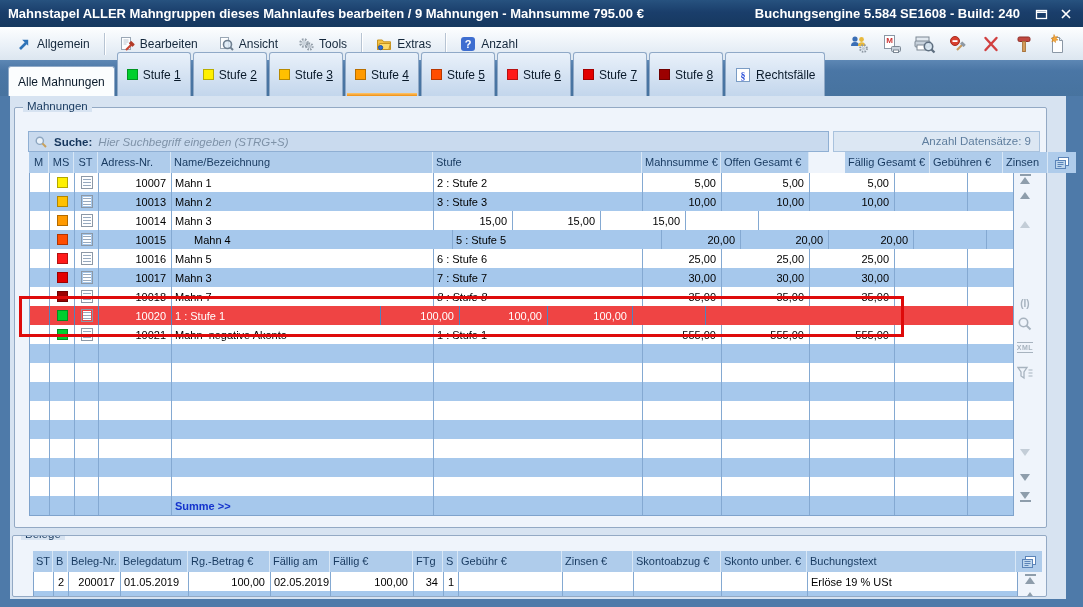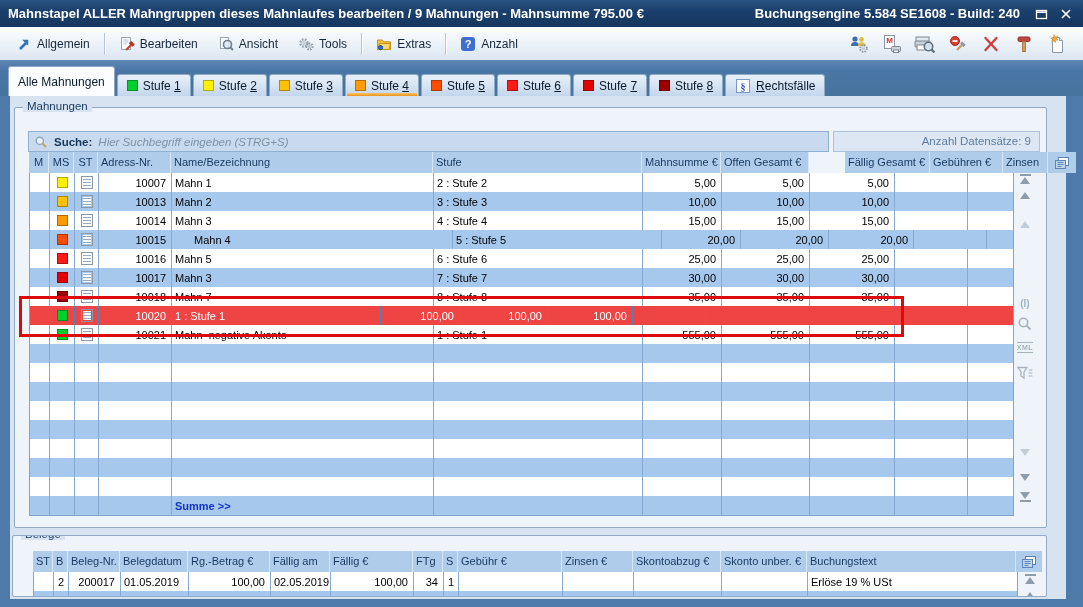--- a/index.html
+++ b/index.html
@@ -24,21 +24,21 @@
     border:1px solid transparent; border-radius:2px; white-space:pre; }
   .mi-icon, .tab-ico { display:inline-flex; width:16px; height:16px; align-items:center; justify-content:center; }
   .menu-sep { width:1px; height:22px; background:#B7C4D3; box-shadow:1px 0 0 #FFFFFF; margin:0 4px; }
   .tb-right { margin-left:auto; display:flex; align-items:center; gap:9px; padding-right:8px; }
   .tb-btn { display:inline-flex; width:24px; height:24px; align-items:center; justify-content:center; }
 
   
   .tabstrip { position:absolute; left:0; top:60px; width:1083px; height:36px;
     background:linear-gradient(#5D87B4, #4A76A5 30%, #47739F); }
   .tabs { position:absolute; left:8px; bottom:0; display:flex; align-items:flex-end; gap:2px; }
-  .tab { position:relative; height:22px; padding:0 9px; display:flex; align-items:center; gap:5px;
+  .tab { position:relative; height:44px; padding:0 9px; display:flex; align-items:center; gap:5px;
     background:linear-gradient(#E9F1FA, #C3D6EC); border:1px solid #8FA9C7; border-bottom:none;
     border-radius:3px 3px 0 0; font-size:12px; color:#0A1A2A; white-space:pre; }
   .tab.active { background:#FBFDFE; height:30px; z-index:2; }
   .tab.hot::after { content:''; position:absolute; left:1px; right:1px; bottom:0; height:3px;
     background:linear-gradient(#FFC66E, #F08F10); }
   .tab-square { width:11px; height:11px; border:1px solid rgba(0,0,0,.28); }
   .tab u { text-decoration:underline; }
 
   
   .mainbg { position:absolute; left:0; top:96px; width:1083px; height:511px; background:#4E7AA9; }
@@ -299,21 +299,20 @@
             <div class="g-cell al-r" style="width: 85px; flex: 0 0 auto;">10,00</div>
             <div class="g-cell" style="width: 73px; flex: 0 0 auto;"></div>
             <div class="g-cell" style="width: 45px; flex: 0 0 auto;"></div>
           </div>
           <div class="g-row r-white">
             <div class="g-cell" style="width: 20px; flex: 0 0 auto;"></div>
             <div class="g-cell al-c" style="width: 25px; flex: 0 0 auto;"><span class="ms-square" style="background: rgb(255, 154, 0);"></span></div>
             <div class="g-cell al-c" style="width: 24px; flex: 0 0 auto;"><span class="doc-icon"></span></div>
             <div class="g-cell al-r" style="width: 73px; flex: 0 0 auto;">10014</div>
             <div class="g-cell" style="width: 262px; flex: 0 0 auto;">Mahn 3</div>
-            <div class="g-cell" style="width: 209px; flex: 0 0 auto;">4 : Stufe 4</div>
             <div class="g-cell al-r" style="width: 79px; flex: 0 0 auto;">15,00</div>
             <div class="g-cell al-r" style="width: 88px; flex: 0 0 auto;">15,00</div>
             <div class="g-cell al-r" style="width: 85px; flex: 0 0 auto;">15,00</div>
             <div class="g-cell" style="width: 73px; flex: 0 0 auto;"></div>
             <div class="g-cell" style="width: 45px; flex: 0 0 auto;"></div>
           </div>
           <div class="g-row r-blue">
             <div class="g-cell" style="width: 20px; flex: 0 0 auto;"></div>
             <div class="g-cell al-c" style="width: 25px; flex: 0 0 auto;"><span class="ms-square" style="background: rgb(255, 77, 0);"></span></div>
             <div class="g-cell al-c" style="width: 24px; flex: 0 0 auto;"><span class="doc-icon"></span></div>
@@ -351,21 +350,21 @@
             <div class="g-cell al-r" style="width: 85px; flex: 0 0 auto;">30,00</div>
             <div class="g-cell" style="width: 73px; flex: 0 0 auto;"></div>
             <div class="g-cell" style="width: 45px; flex: 0 0 auto;"></div>
           </div>
           <div class="g-row r-white">
             <div class="g-cell" style="width: 20px; flex: 0 0 auto;"></div>
             <div class="g-cell al-c" style="width: 25px; flex: 0 0 auto;"><span class="ms-square" style="background: rgb(156, 0, 0);"></span></div>
             <div class="g-cell al-c" style="width: 24px; flex: 0 0 auto;"><span class="doc-icon"></span></div>
             <div class="g-cell al-r" style="width: 73px; flex: 0 0 auto;">10018</div>
             <div class="g-cell" style="width: 262px; flex: 0 0 auto;">Mahn 7</div>
-            <div class="g-cell" style="width: 209px; flex: 0 0 auto;">8 : Stufe 8</div>
+            <div class="g-cell" style="width: 209px; flex: 0 0 auto; font-style: italic;">8 : Stufe 8</div>
             <div class="g-cell al-r" style="width: 79px; flex: 0 0 auto;">35,00</div>
             <div class="g-cell al-r" style="width: 88px; flex: 0 0 auto;">35,00</div>
             <div class="g-cell al-r" style="width: 85px; flex: 0 0 auto;">35,00</div>
             <div class="g-cell" style="width: 73px; flex: 0 0 auto;"></div>
             <div class="g-cell" style="width: 45px; flex: 0 0 auto;"></div>
           </div>
           <div class="g-row r-selected">
             <div class="g-cell" style="width: 20px; flex: 0 0 auto;"></div>
             <div class="g-cell al-c" style="width: 25px; flex: 0 0 auto;"><span class="ms-square" style="background: rgb(0, 207, 46);"></span></div>
             <div class="g-cell al-c" style="width: 24px; flex: 0 0 auto;"><span class="doc-icon"></span></div>

